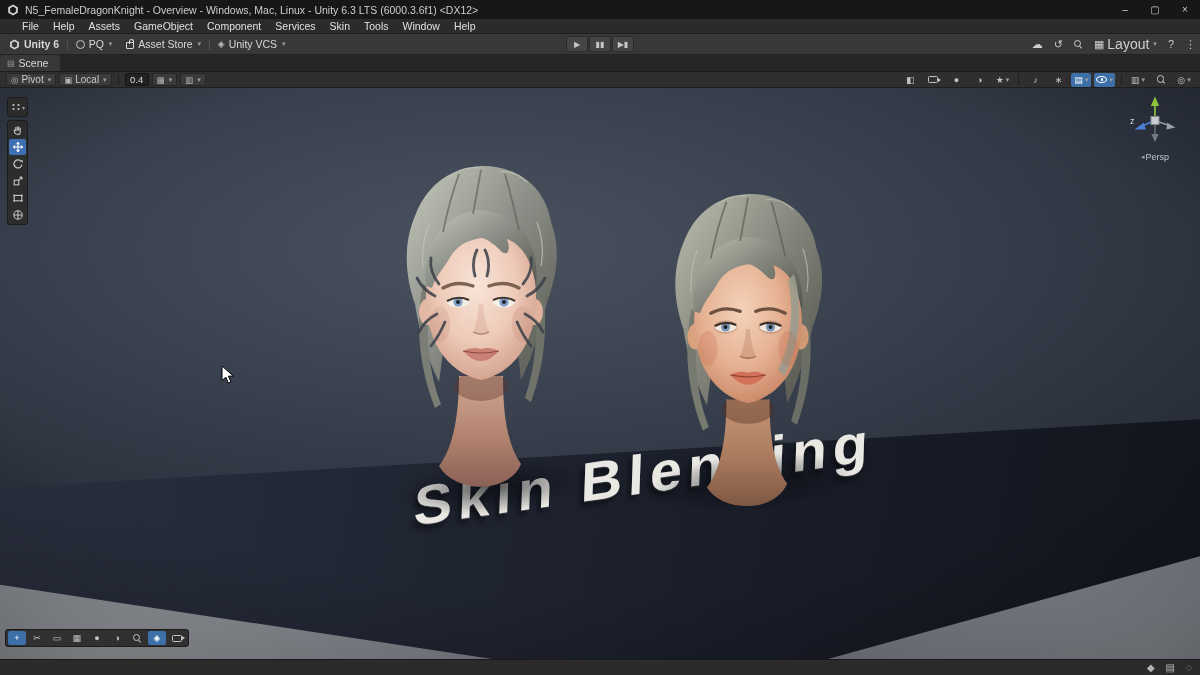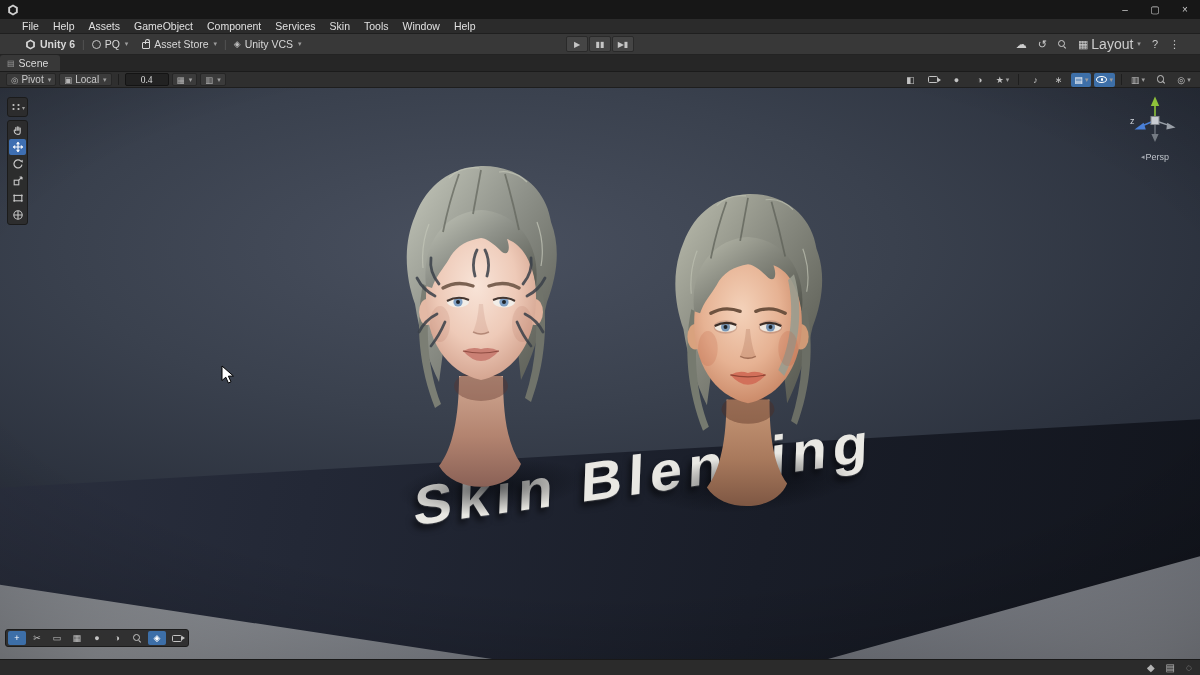--- a/index.html
+++ b/index.html
@@ -15,21 +15,21 @@
        color:#c9c9c9;font-size:10px;}
   .win-controls .win-btn .glyph{font-size:10px;}
 
   
   .menubar{height:15px;background:#2b2b2b;display:flex;align-items:center;padding-left:15px;
        border-bottom:1px solid #1f1f1f;flex:none;}
   .menu-item{font-size:10.5px;color:#e0e0e0;padding:0 7px;cursor:default;}
 
   
   .main-toolbar{height:21px;background:#383838;border-bottom:1px solid #232323;display:flex;align-items:center;
-       padding:0 18px;position:relative;flex:none;}
+       padding:0 2px;position:relative;flex:none;}
   .tb-item{display:flex;align-items:center;gap:4px;padding:0 7px;height:100%;font-size:10.5px;color:#d8d8d8;}
   .tb-sep{color:#585858;font-size:10px;}
   .bold{font-weight:bold;}
   .ring{width:9px;height:9px;border:1.3px solid #c6c6c6;border-radius:50%;display:inline-block;}
   .caret{font-size:7px;color:#9d9d9d;margin-left:1px;}
   .play-controls{position:absolute;left:50%;top:2px;transform:translateX(-50%);display:flex;gap:1px;}
   .play-btn{width:22px;height:16px;background:#454545;border:1px solid #2a2a2a;border-radius:2px;
        display:flex;align-items:center;justify-content:center;color:#c6c6c6;}
   .play-btn .glyph{font-size:8px;}
   .toolbar-right{margin-left:auto;display:flex;align-items:center;gap:7px;}
@@ -45,22 +45,22 @@
 
   
   .scene-toolbar{height:16px;background:#2f2f2f;border-bottom:1px solid #1e1e1e;display:flex;align-items:center;
        padding:0 6px;gap:3px;flex:none;}
   .st-group{display:flex;align-items:center;gap:3px;}
   .st-right{margin-left:auto;}
   .st-btn{height:13px;background:#3b3b3b;border:1px solid #262626;border-radius:2px;display:flex;align-items:center;
        gap:3px;padding:0 4px;color:#c9c9c9;}
   .st-btn .glyph{font-size:8.5px;color:#b5b5b5;}
   .st-btn .lbl{font-size:10px;}
-  .st-input{width:44px;height:13px;background:#222;border:1px solid #141414;border-radius:2px;color:#ddd;
-       font-size:9.5px;text-align:center;font-family:Liberation Serif, serif;padding:0;}
+  .st-input{width:24px;height:13px;background:#222;border:1px solid #141414;border-radius:2px;color:#ddd;
+       font-size:9.5px;text-align:center;font-family:Liberation Sans, sans-serif;padding:0;}
   .st-icon{min-width:20px;height:14px;border-radius:2px;display:flex;align-items:center;justify-content:center;
        gap:1px;color:#c3c3c3;padding:0 2px;}
   .st-icon .glyph{font-size:9px;}
   .st-icon.active{background:#3d6fa8;color:#fff;}
   .vsep{width:1px;height:11px;background:#1e1e1e;display:inline-block;margin:0 3px;}
 
   
   .viewport{position:relative;flex:1;overflow:hidden;}
   .vp-bg{position:absolute;inset:0;
      background:radial-gradient(115% 95% at 40% 28%, #49505f 0%, #3a414e 30%, #2b313d 55%, #20252f 78%, #1a1e27 100%);}
@@ -134,20 +134,21 @@
 </style>
 </head>
 <body>
 
 <div class="app">
 
   <div class="titlebar">
     <svg width="12" height="12" viewBox="0 0 12 12">
       <path d="M6,0.6 L10.8,3.3 V8.7 L6,11.4 L1.2,8.7 V3.3 Z M6,2.5 L3.1,4.2 V7.8 L6,9.5 L8.9,7.8 V4.2 Z" fill="#cfcfcf" fill-rule="evenodd"></path>
     </svg>
+    <span class="title">N5_FemaleDragonKnight - Overview - Windows, Mac, Linux - Unity 6.3 LTS (6000.3.6f1) &lt;DX12&gt;</span>
     <div class="win-controls">
         <div class="win-btn">
           <span class="glyph">–</span>
         </div>
         <div class="win-btn">
           <span class="glyph">▢</span>
         </div>
         <div class="win-btn">
           <span class="glyph">×</span>
         </div>

